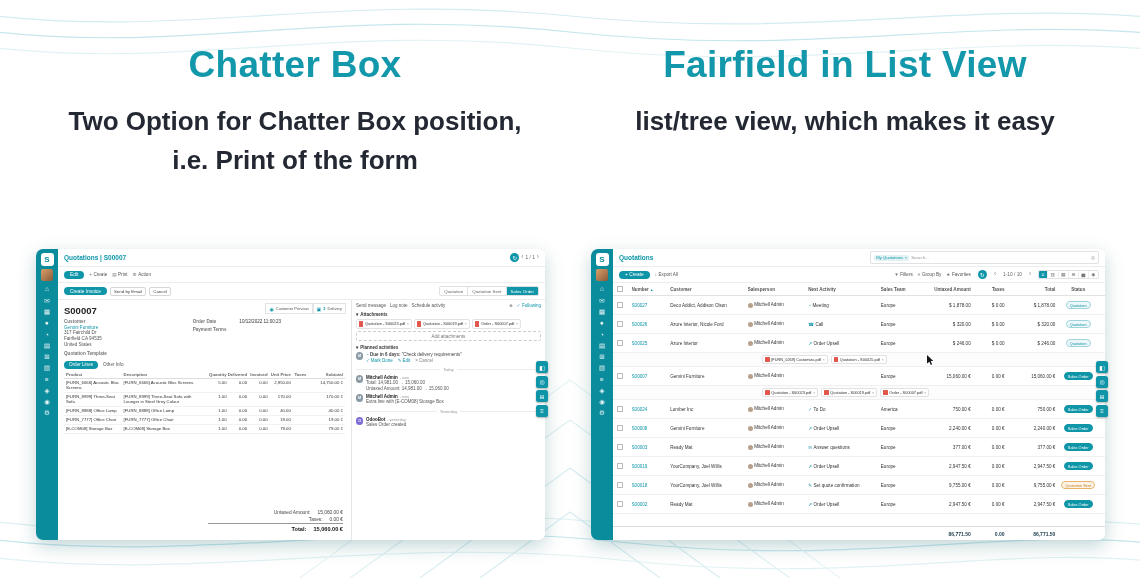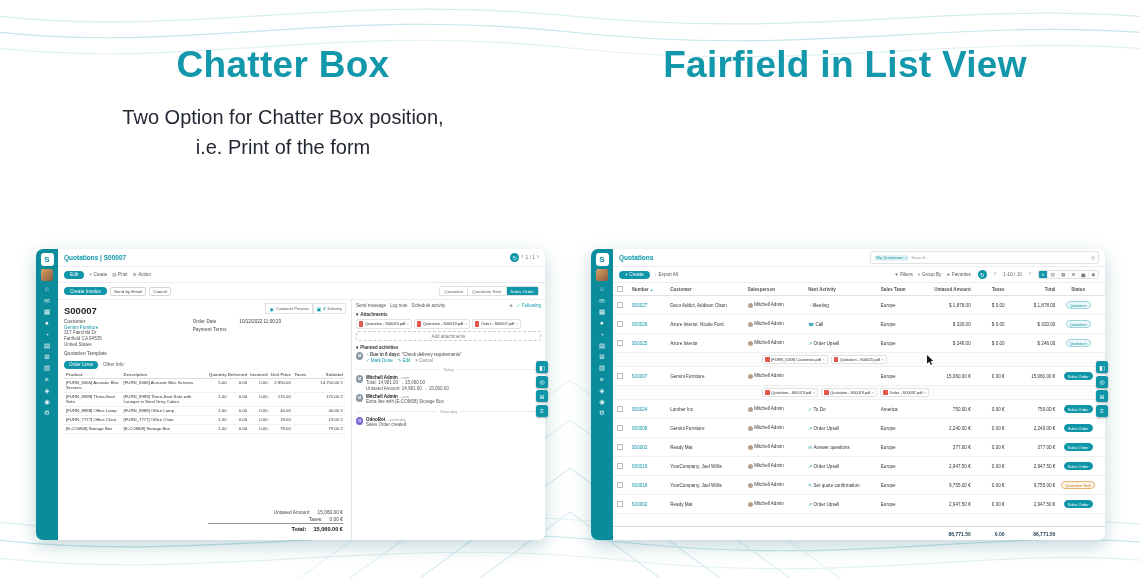--- a/index.html
+++ b/index.html
@@ -1,24 +1,24 @@
 <!DOCTYPE html>
 <html><head>
 <meta charset="utf-8">
 <style>
   html,body{margin:0;padding:0;}
   body{width:1140px;height:578px;position:relative;background:#fff;overflow:hidden;
        font-family:"Liberation Sans", sans-serif;}
   .bg{position:absolute;left:0;top:0;z-index:0;}
   
   .feature{position:absolute;text-align:center;z-index:2;}
-  #feat-left{left:28px;top:44px;width:510px;}
+  #feat-left{left:40px;top:44px;width:510px;}
   #feat-right{left:585px;top:44px;width:520px;}
   .feature h1{margin:0 0 16px;font-size:37px;font-weight:bold;color:#1297ab;letter-spacing:.3px;}
-  .feature p{margin:12px;font-size:20px;line-height:1.5;color:#232833;font-weight:normal;}
+  .feature p{margin:12px;font-size:26px;line-height:1.5;color:#232833;font-weight:bold;}
   .feature p span{display:block;}
   
   .shot{position:absolute;top:249px;height:291px;background:#fff;border-radius:7px;
         box-shadow:0 6px 18px rgba(10,90,100,.25);display:flex;z-index:1;}
   #shot-form{left:36px;width:509px;}
   #shot-list{left:591px;width:514px;}
   .sidebar{width:22px;background:#0b8c9c;border-radius:7px 0 0 7px;display:flex;flex-direction:column;
            align-items:center;padding-top:4px;flex:none;}
   .logo{width:13px;height:13px;border-radius:3px;background:#fff;color:#0b8c9c;font-weight:bold;
         font-size:8px;display:flex;align-items:center;justify-content:center;margin-bottom:3px;}
@@ -164,20 +164,21 @@
 <section class="feature" id="feat-left">
   <h1>Chatter Box</h1>
   <p>
     <span>Two Option for Chatter Box position,</span>
     <span>i.e. Print of the form</span>
   </p>
 </section>
 <section class="feature" id="feat-right">
   <h1>Fairfield in List View</h1>
   <p>
+    <span>list/tree view, which makes it easy</span>
   </p>
 </section>
 
 <div class="shot" id="shot-form">
   <aside class="sidebar">
     <div class="logo">S</div>
     <div class="uav"></div>
     <div class="side-icons">
         <span class="sicon">⌂</span>
         <span class="sicon">✉</span>

